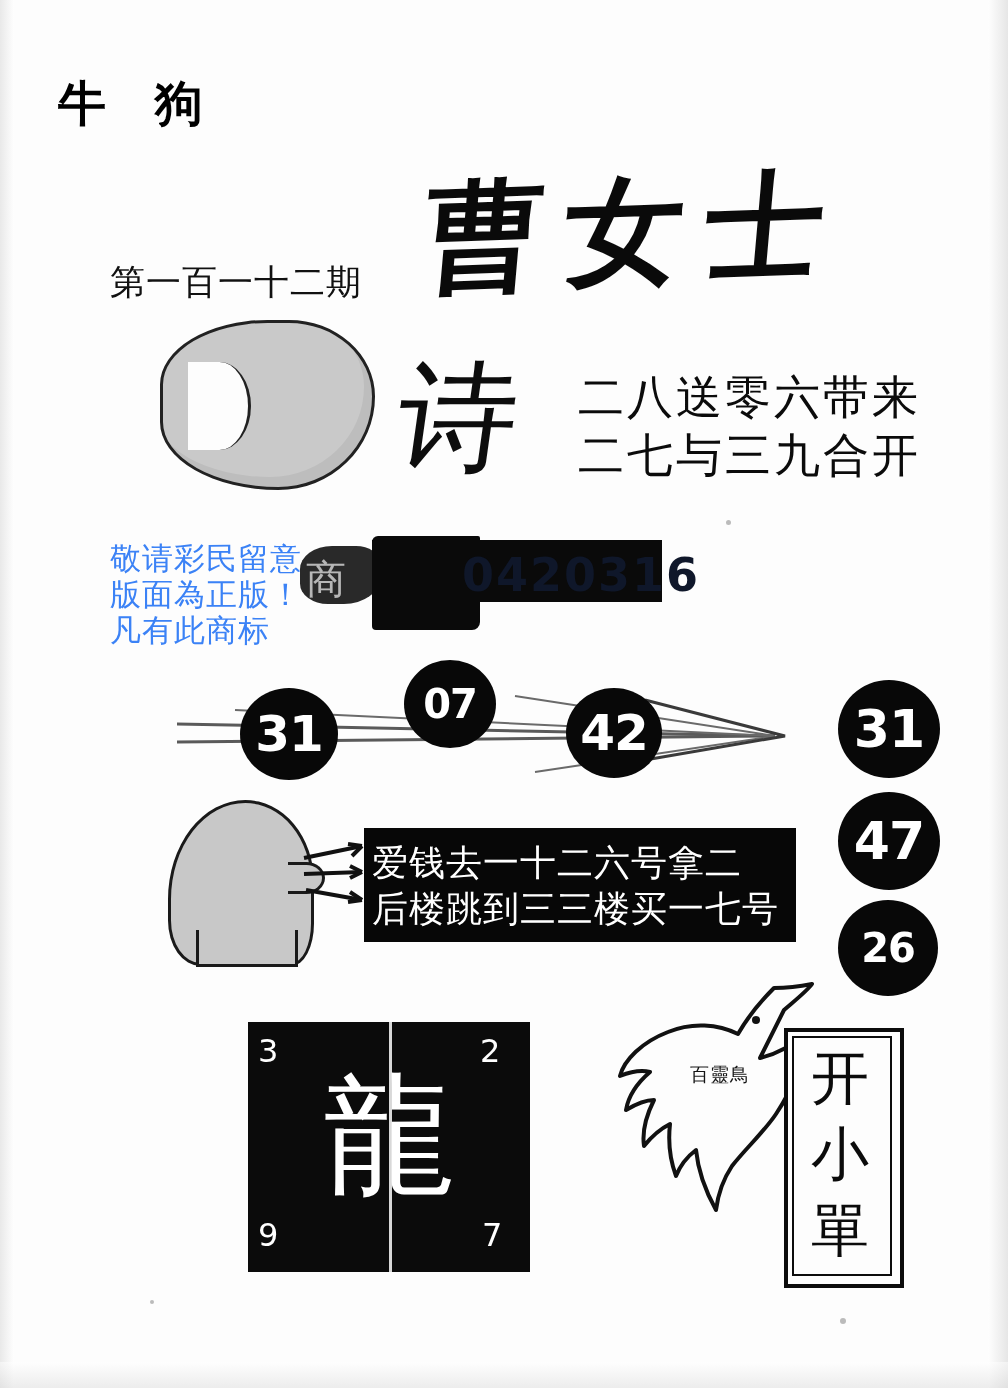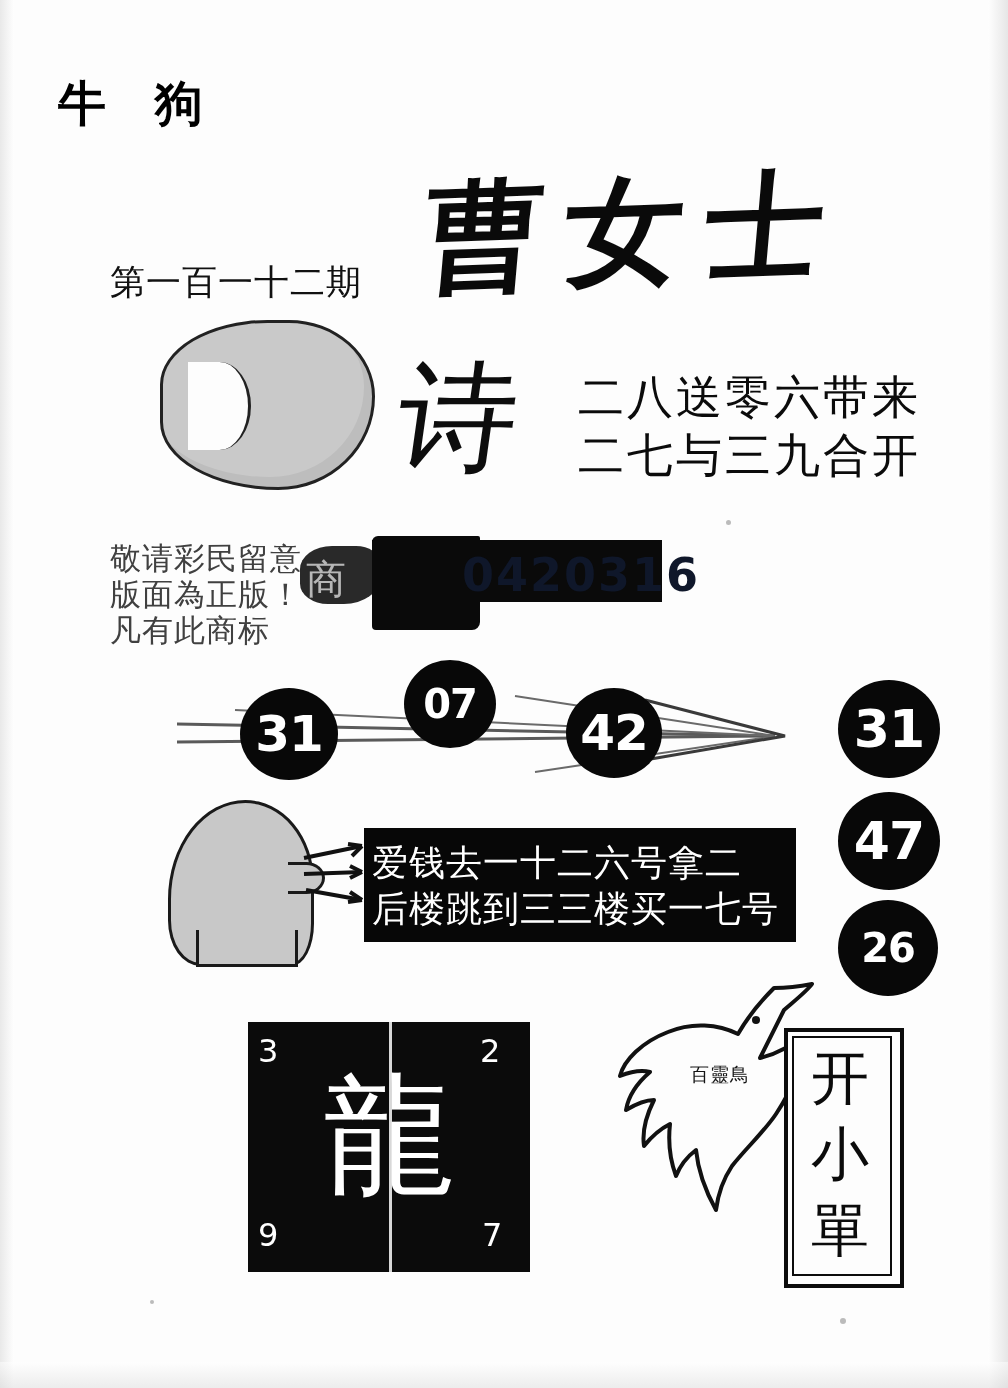--- a/index.html
+++ b/index.html
@@ -138,21 +138,21 @@
 
   
   .notice {
     position: absolute;
     left: 110px;
     top: 540px;
     font-family: "DejaVu Serif", serif;
     font-size: 31px;
     line-height: 36px;
     letter-spacing: 1px;
-    color: #404040;
+    color: #3b82f6;
     white-space: nowrap;
   }
   .stamp-block {
     position: absolute;
     left: 372px;
     top: 540px;
     width: 290px;
     height: 62px;
     background: #0a0a0a;
   }

